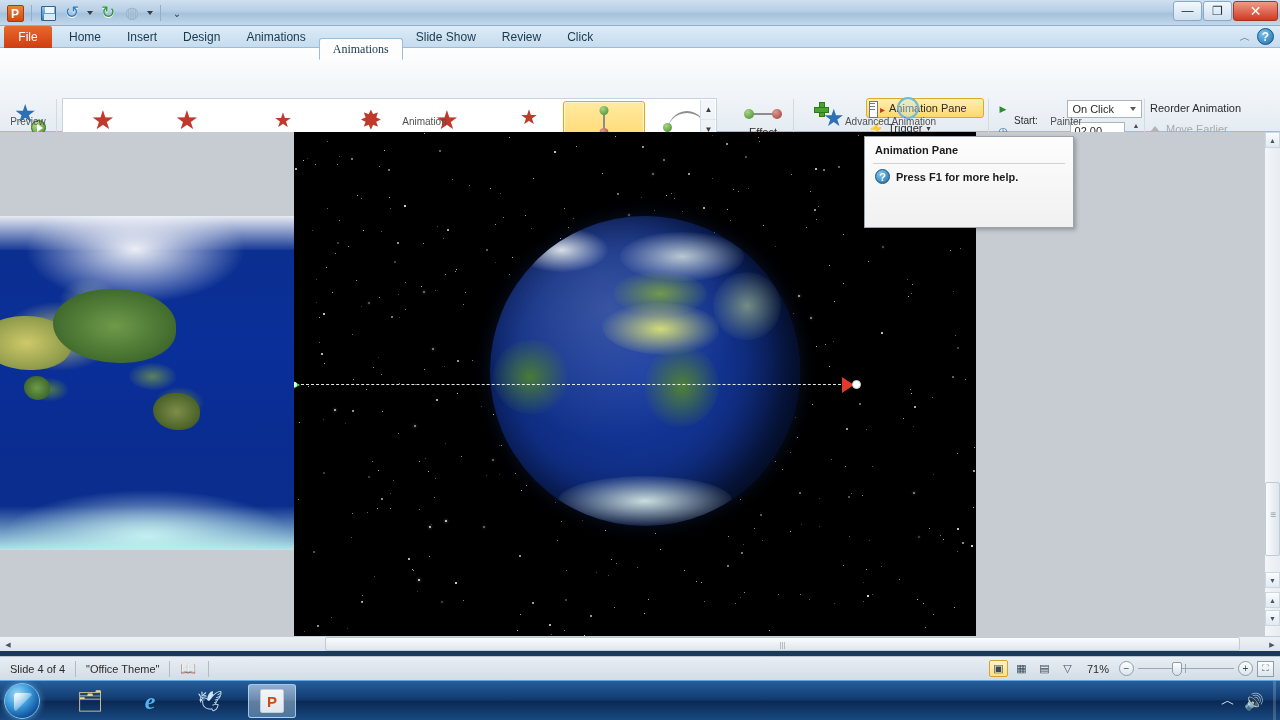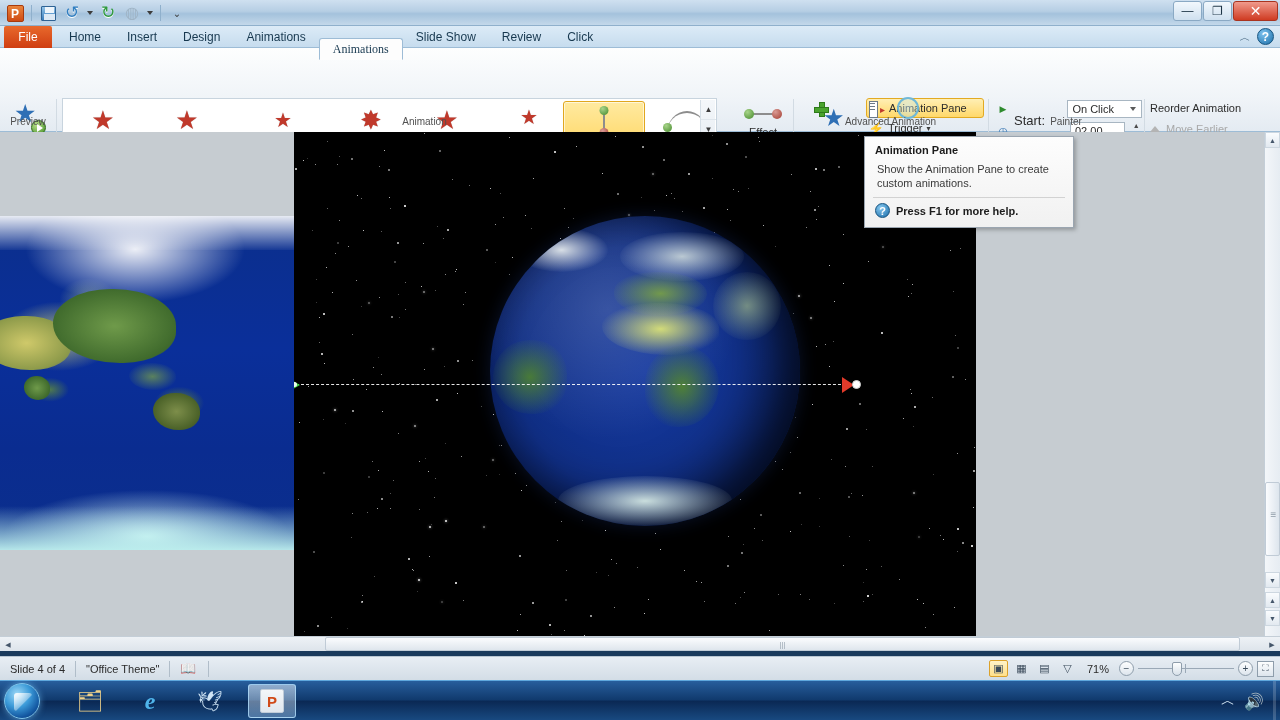--- a/index.html
+++ b/index.html
@@ -168,21 +168,21 @@
     position:absolute;left:30px;top:-2px;width:22px;height:22px;border-radius:50%;
     border:2px solid #6fb8d8; background:radial-gradient(circle,rgba(200,235,250,.55),rgba(140,200,230,.15));
   }
 
   
   .timing{ position:absolute;left:996px;top:50px;width:146px;height:66px;}
   .t-row{ position:relative;height:22px;display:flex;align-items:center;gap:4px;}
   .t-ico{ width:14px;height:14px;flex:0 0 14px;text-align:center;line-height:14px;font-size:10px;}
   .t-ico.play{ color:#2e8b2e;font-size:9px;}
   .t-ico.clock{ color:#3f7bb5;font-size:11px;}
-  .t-lbl{ font-size:13px;color:#2b2b2b;width:52px;margin-top:23px;}
+  .t-lbl{ font-size:10px;color:#2b2b2b;width:52px;margin-top:23px;}
   .combo{
     width:78px;height:18px;border:1px solid #a8b6c2;background:#fff;
     display:flex;align-items:center;padding:0 2px 0 4px;font-size:11px;color:#2b2b2b;
   }
   .combo .v{flex:1;}
   .combo .cv{ width:0;height:0;border-left:3px solid transparent;border-right:3px solid transparent;
               border-top:4px solid #5a5a5a;margin-right:3px;}
   .spin{ width:56px;height:18px;border:1px solid #a8b6c2;background:#fff;
          font-size:11px;color:#2b2b2b;padding-left:4px;line-height:17px;}
   .spin-btns{ width:12px;height:18px;display:flex;flex-direction:column;justify-content:space-between;
@@ -1065,21 +1065,20 @@
         <div class="ztick"></div>
         <div class="zthumb"></div>
       </div>
       <div class="zcirc">+</div>
       <div class="fitbtn">⛶</div>
     </div>
   </div>
 
   <div class="tooltip">
     <div class="tt-title">Animation Pane</div>
-    <div class="tt-body">Show the Animation Pane to create custom animations.</div>
     <div class="tt-rule"></div>
     <div class="tt-foot">
       <span class="tt-q">?</span>
       <span class="t">Press F1 for more help.</span>
     </div>
   </div>
 </div>
 
 <div class="taskbar">
   <div class="startorb">

